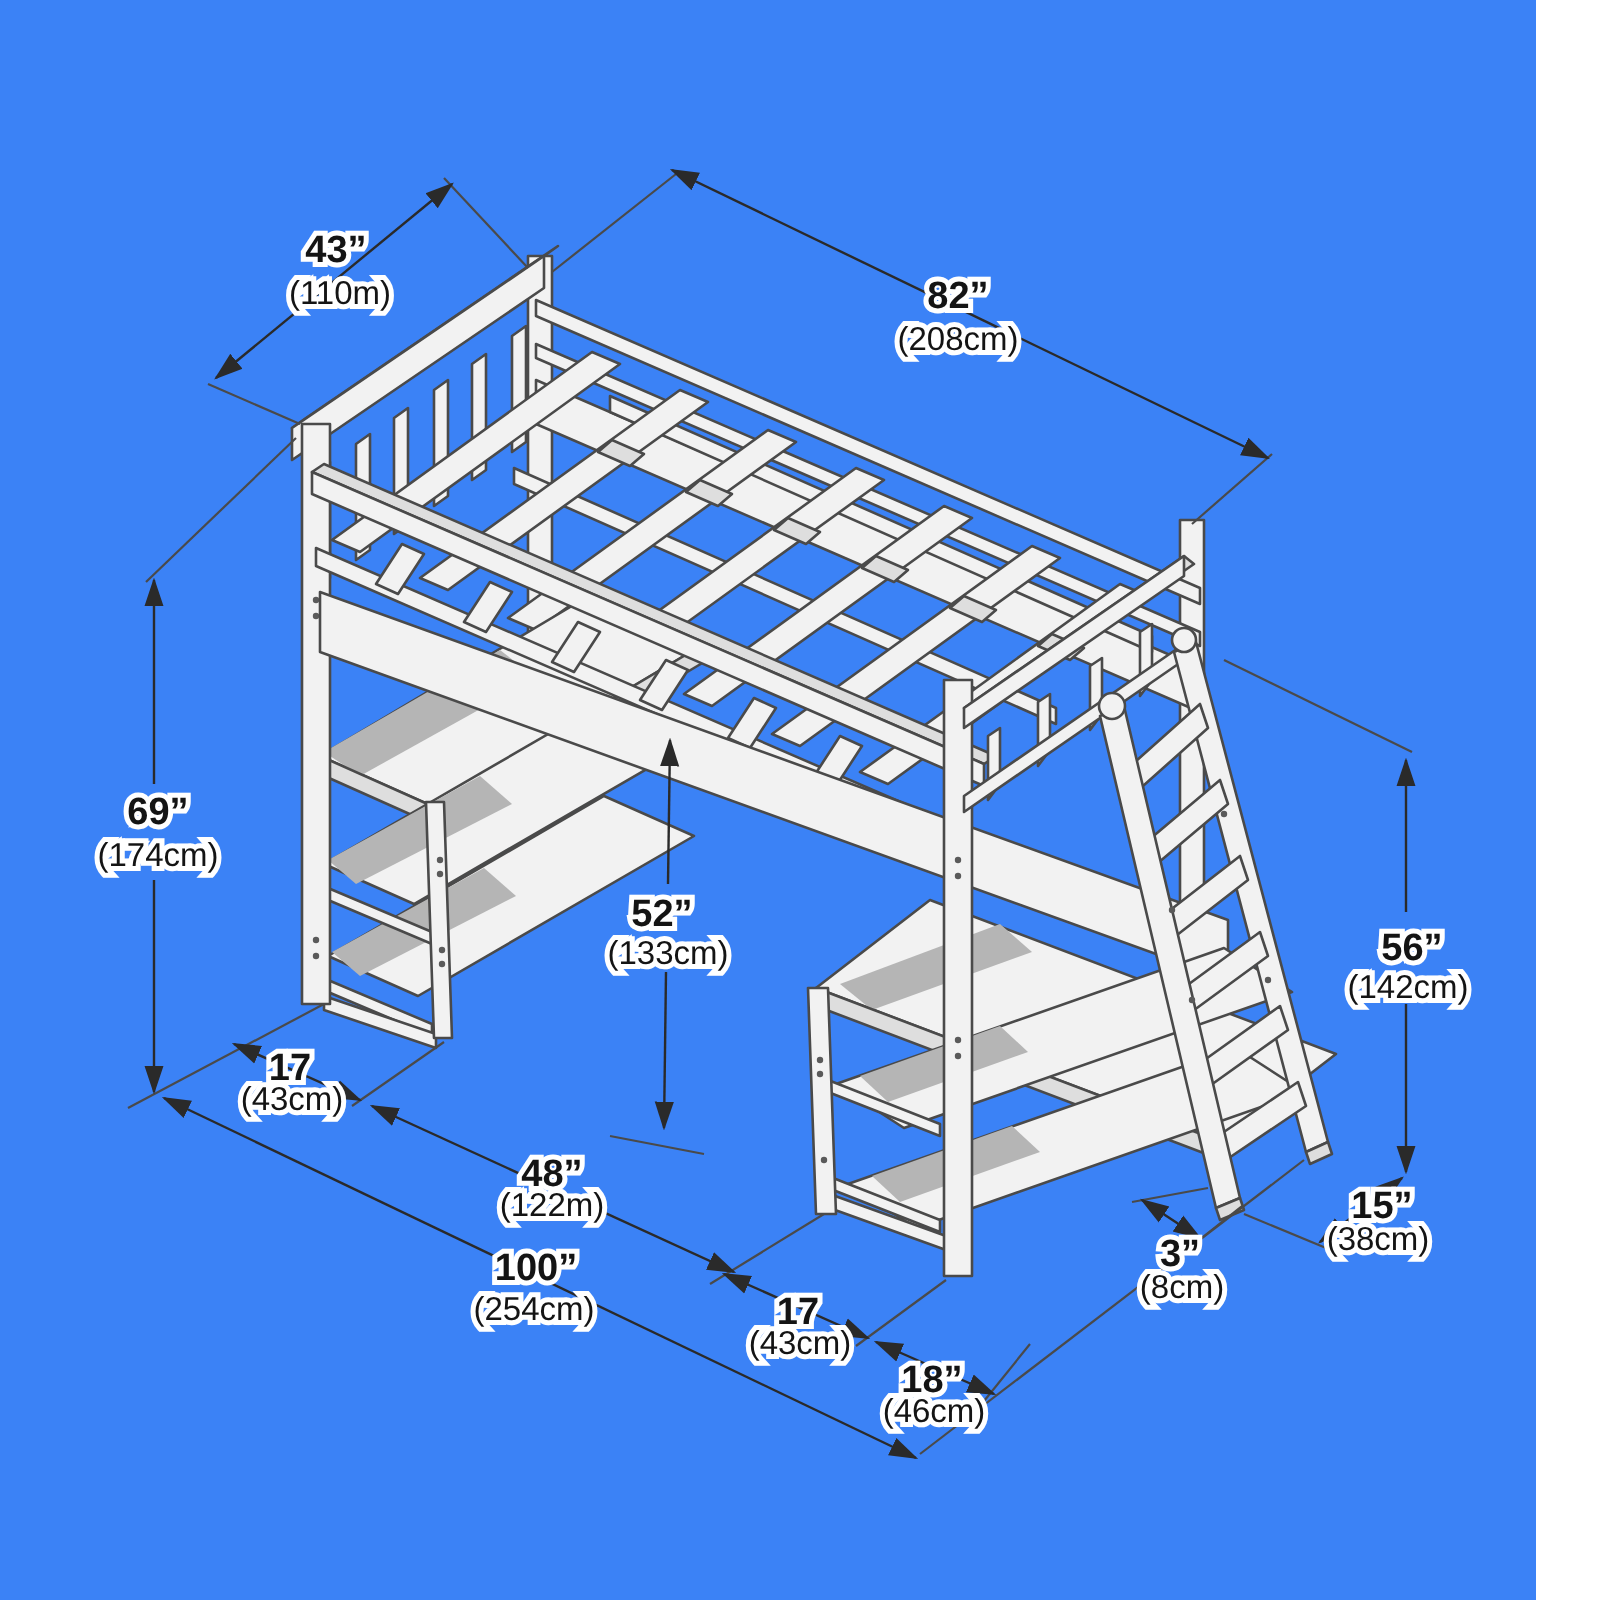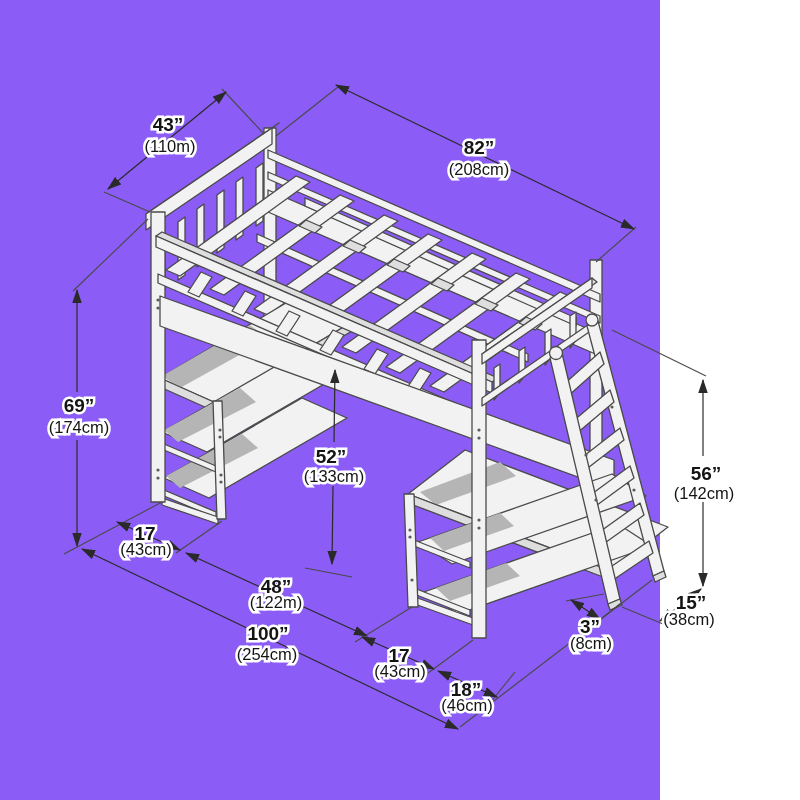--- a/index.html
+++ b/index.html
@@ -1,16 +1,16 @@
 <!DOCTYPE html>
 <html><head>
 <meta charset="utf-8">
 <style>
   html,body{margin:0;padding:0;background:#ffffff;}
-  .stage{width:660px;height:800px;background:#8b5cf6;position:relative;font-family:"Liberation Sans",sans-serif;}
+  .stage{width:768px;height:800px;background:#3b82f6;position:relative;font-family:"Liberation Sans",sans-serif;}
   svg{display:block;}
   .w{stroke:#4a4a4a;stroke-width:1.3;stroke-linejoin:round;stroke-linecap:round;}
   .f-light{fill:#f2f2f2;}
   .f-mid{fill:#dedede;}
   .f-shadow{fill:#b5b5b5;stroke:none;}
   .dim{stroke:#2a2a2a;stroke-width:1.2;fill:none;}
   .ext{stroke:#4a4a4a;stroke-width:1.1;fill:none;}
   .din{font:bold 19px "Liberation Sans",sans-serif;fill:#141414;text-anchor:middle;paint-order:stroke fill;stroke:#ffffff;stroke-width:5px;}
   .dcm{font:16.5px "Liberation Sans",sans-serif;fill:#141414;text-anchor:middle;paint-order:stroke fill;stroke:#ffffff;stroke-width:5px;}
   .screw{fill:#5a5a5a;stroke:none;}

